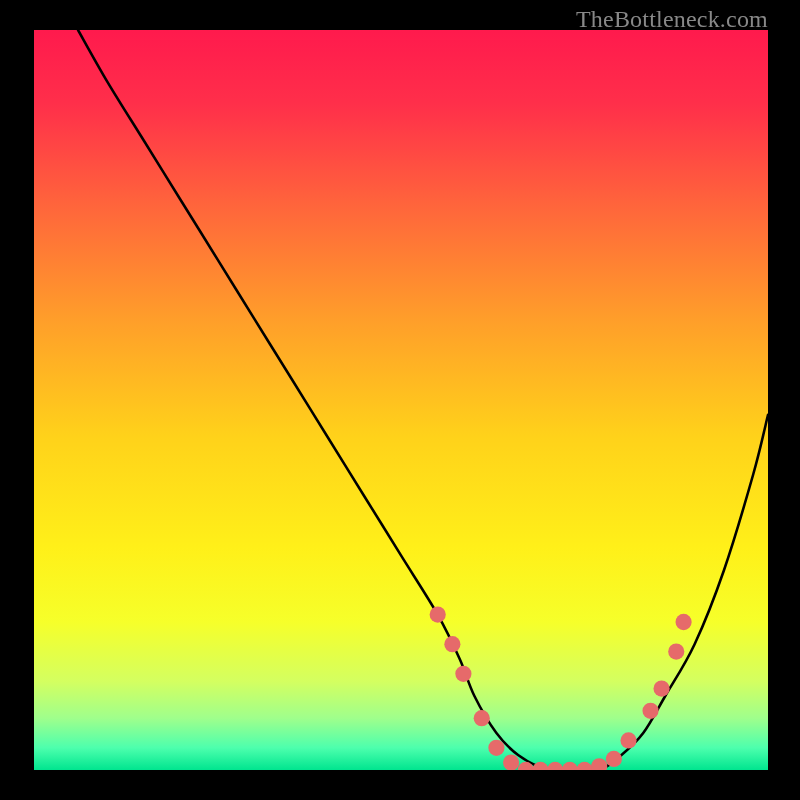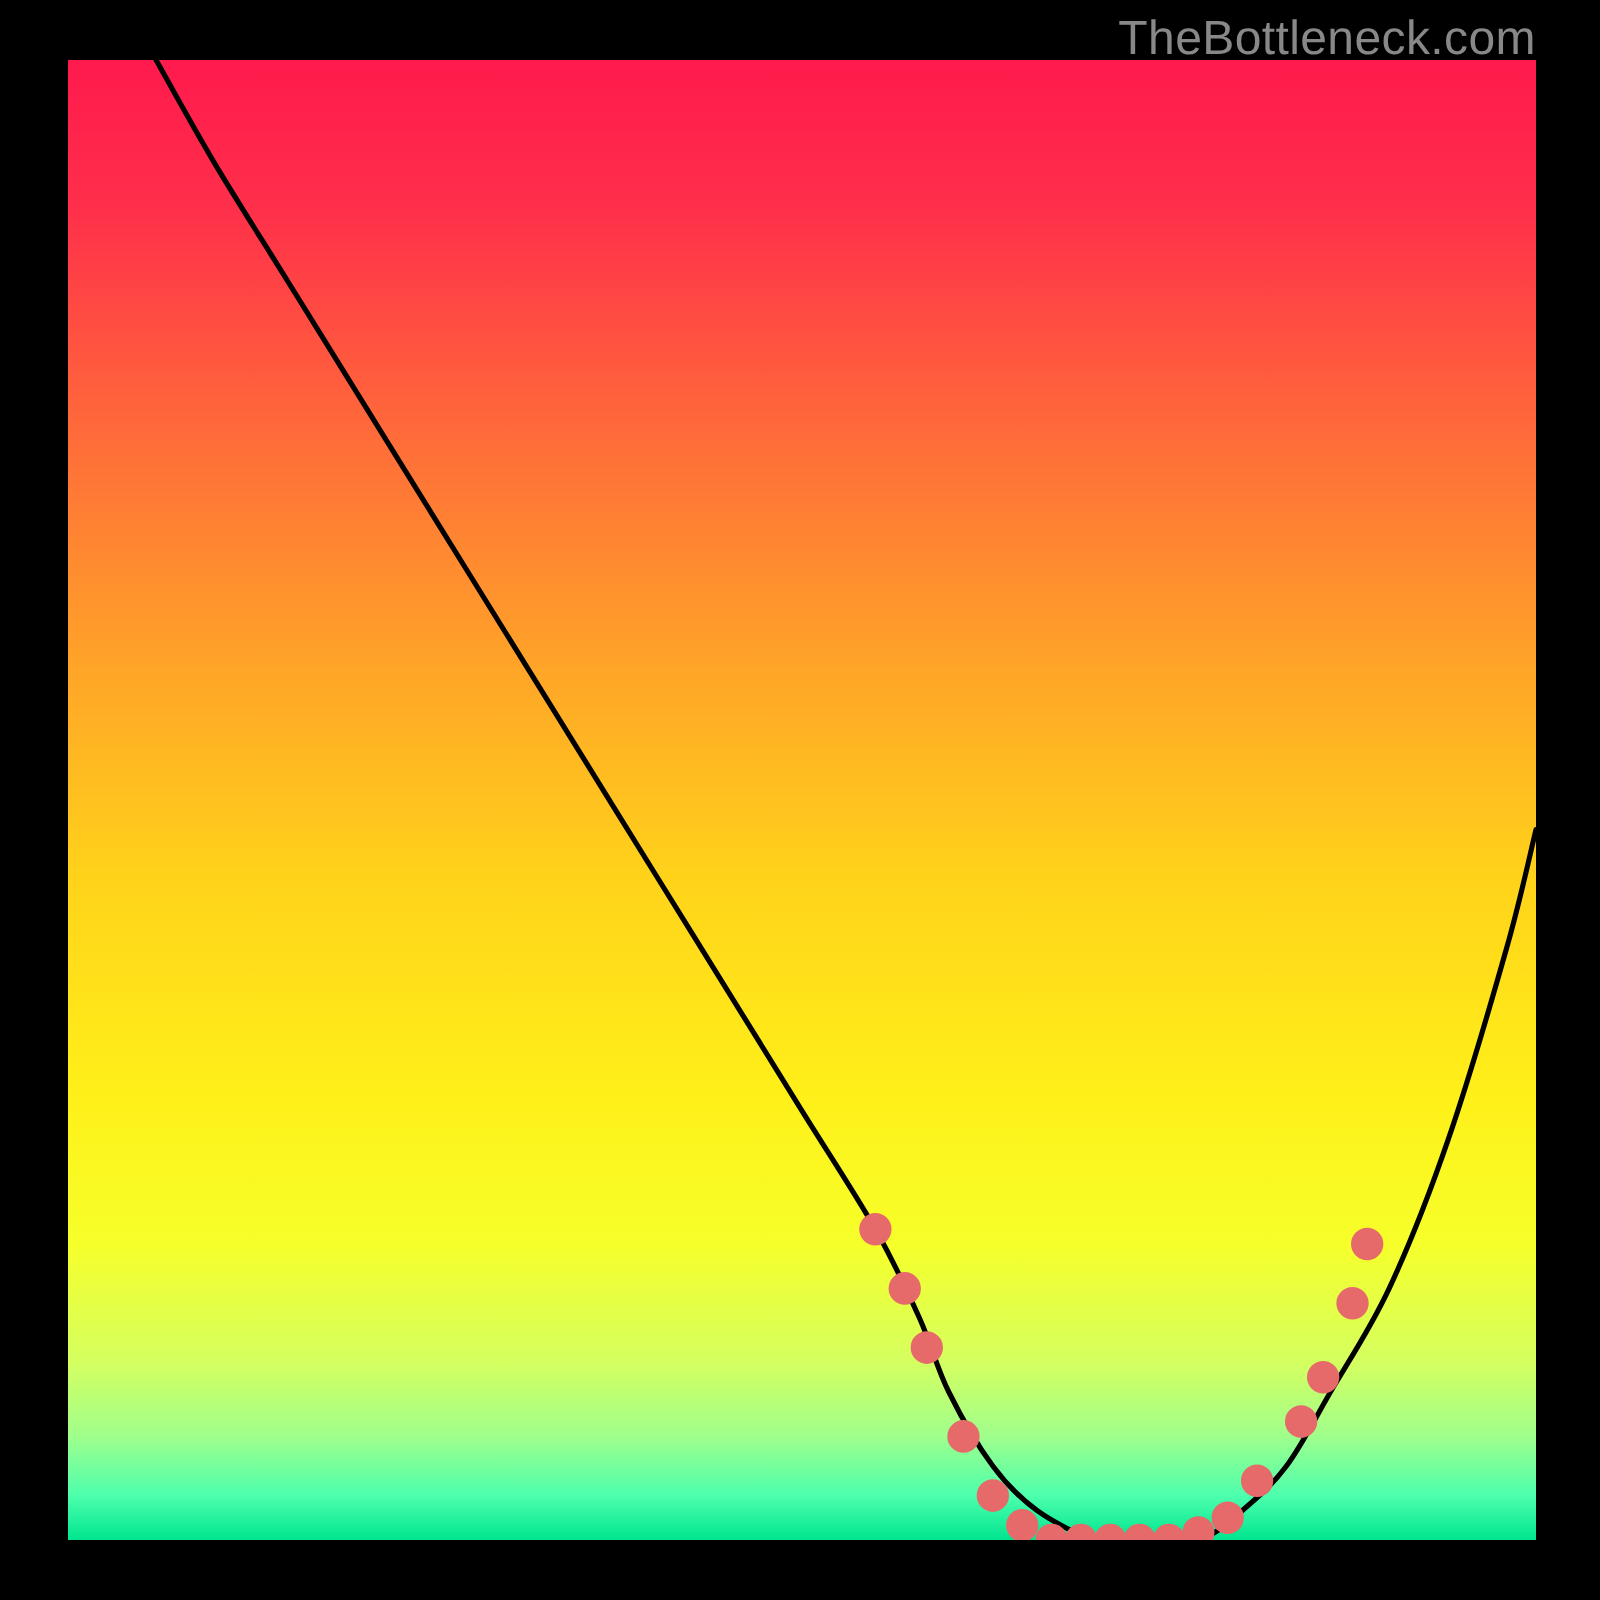--- a/index.html
+++ b/index.html
@@ -22,21 +22,21 @@
     position: absolute;
     left: 0;
     top: 0;
     width: 100%;
     height: 100%;
   }
   .watermark {
     position: absolute;
     top: 6px;
     right: 32px;
-    font-family: Liberation Sans, sans-serif;
+    font-family: Liberation Serif, serif;
     font-size: 24px;
     color: #888888;
     font-weight: 500;
     letter-spacing: 0.2px;
   }
   svg.curve {
     position: absolute;
     left: 0;
     top: 0;
     width: 100%;

